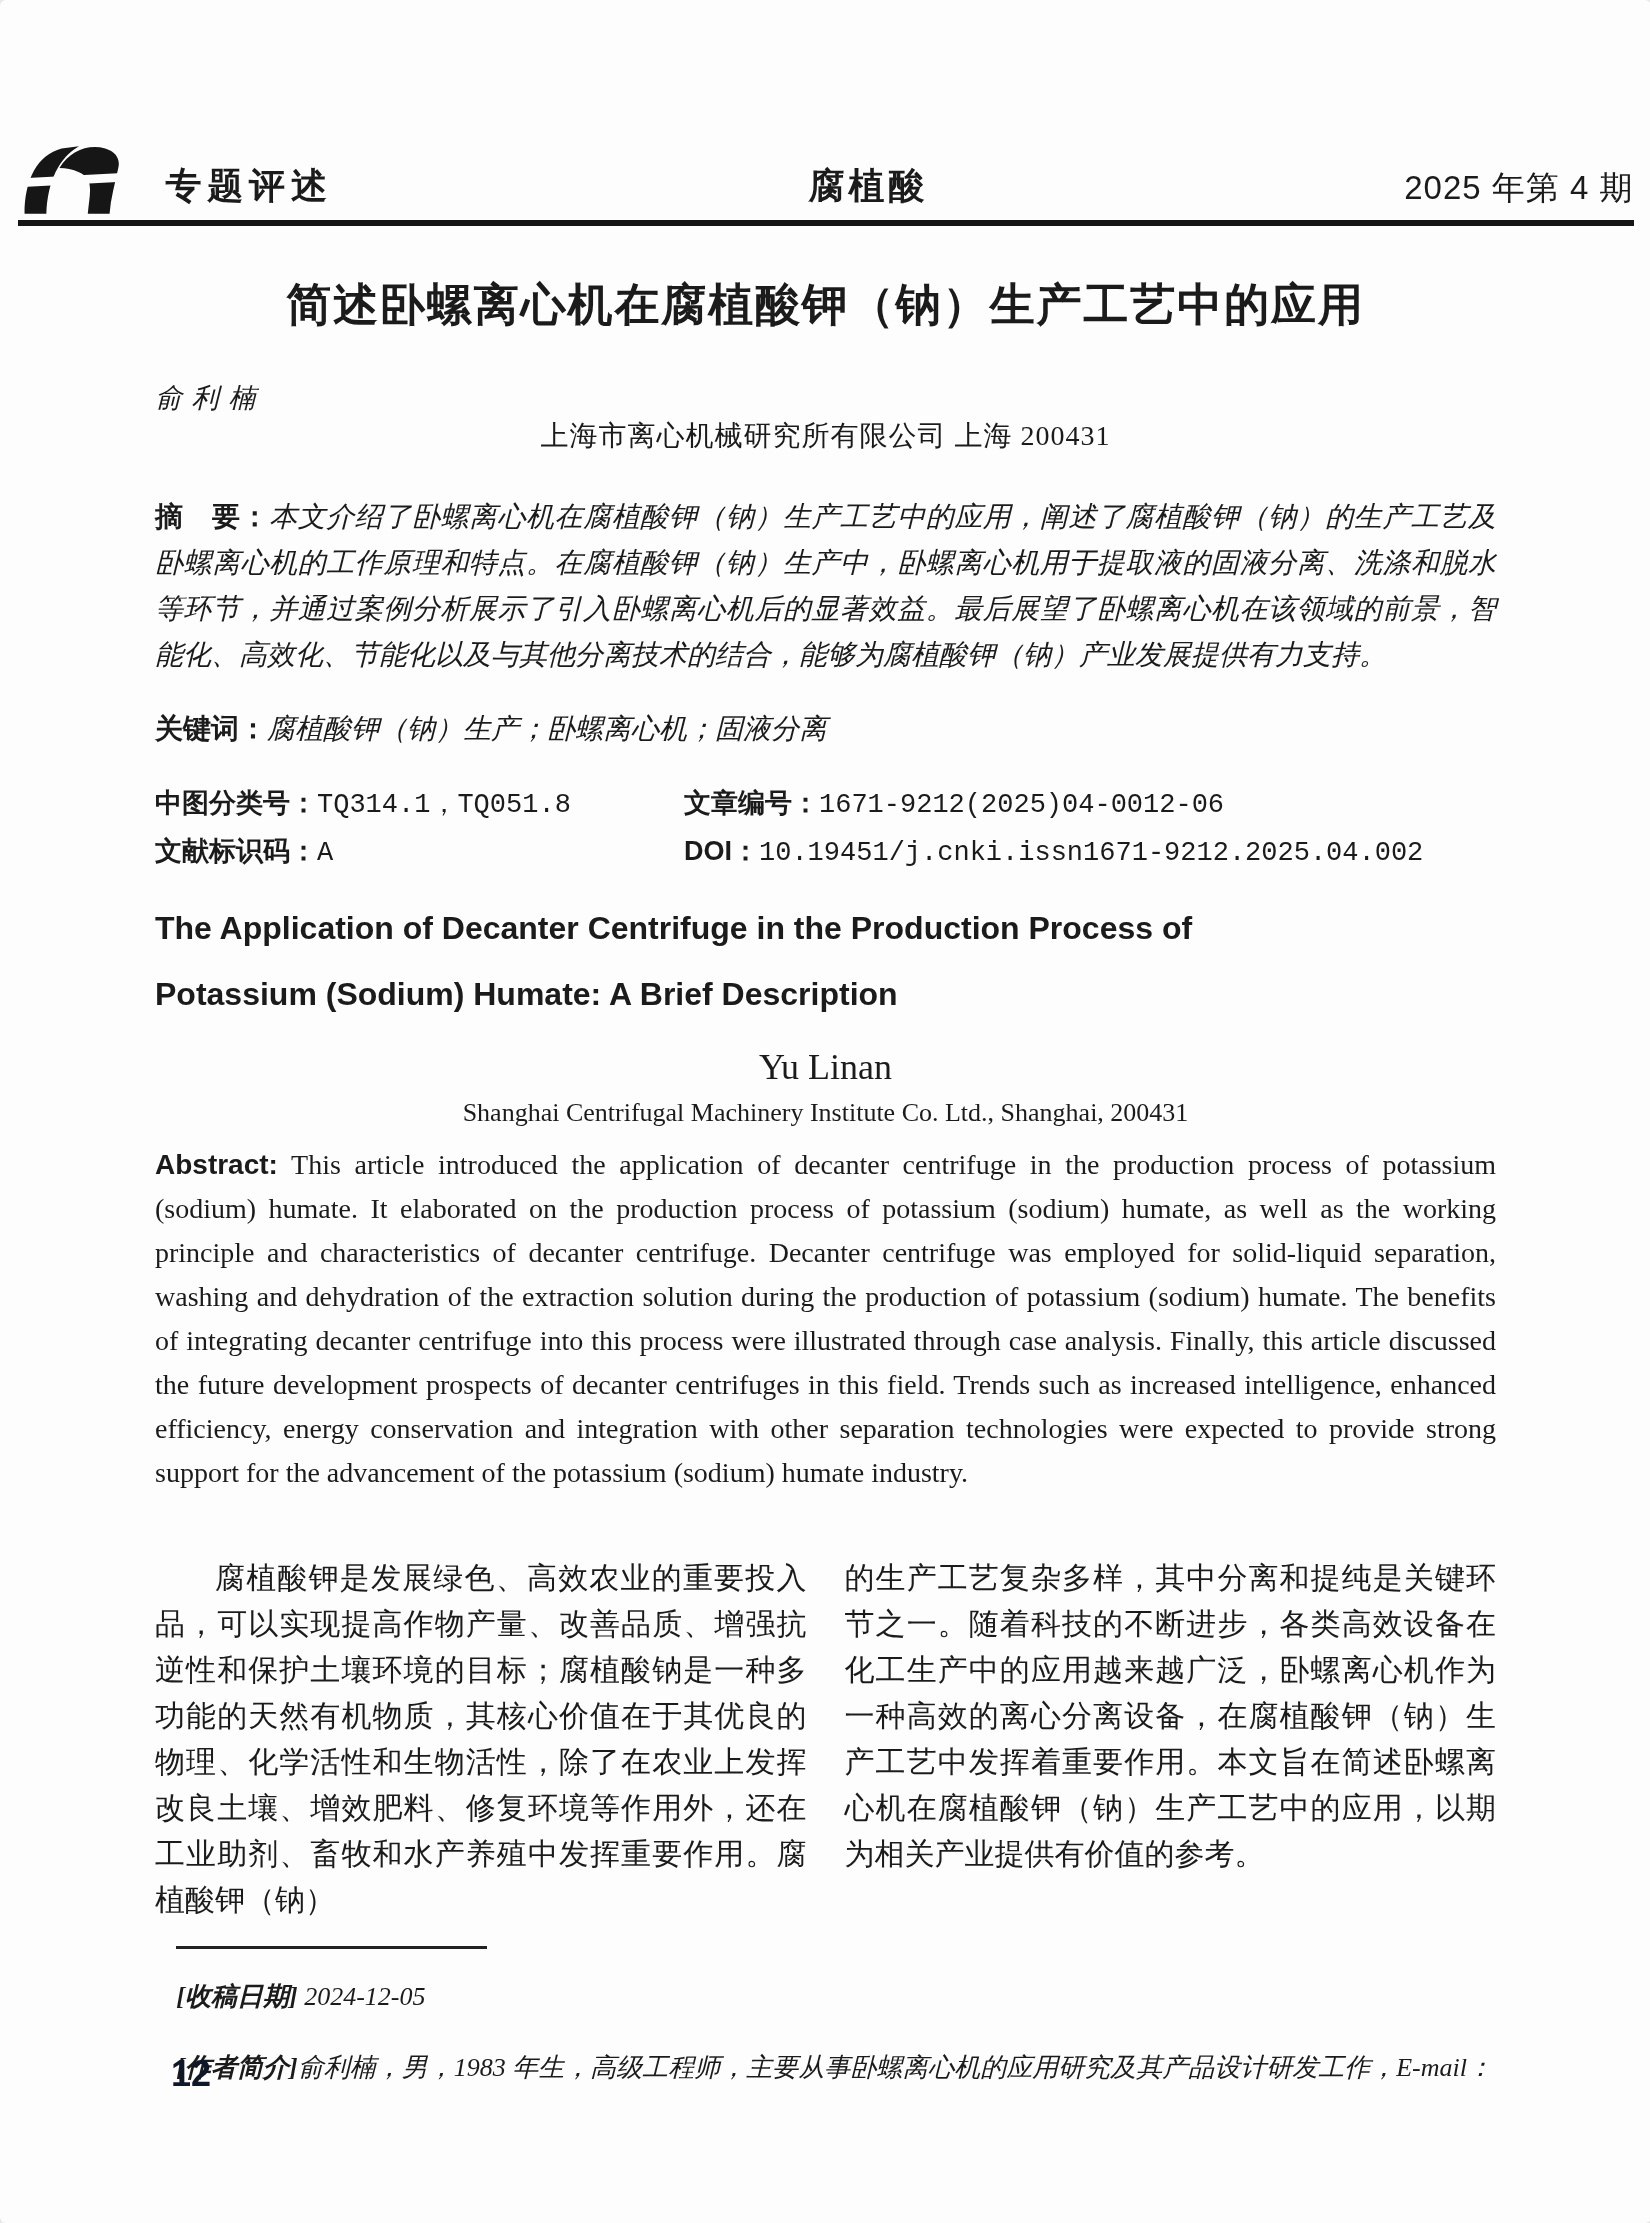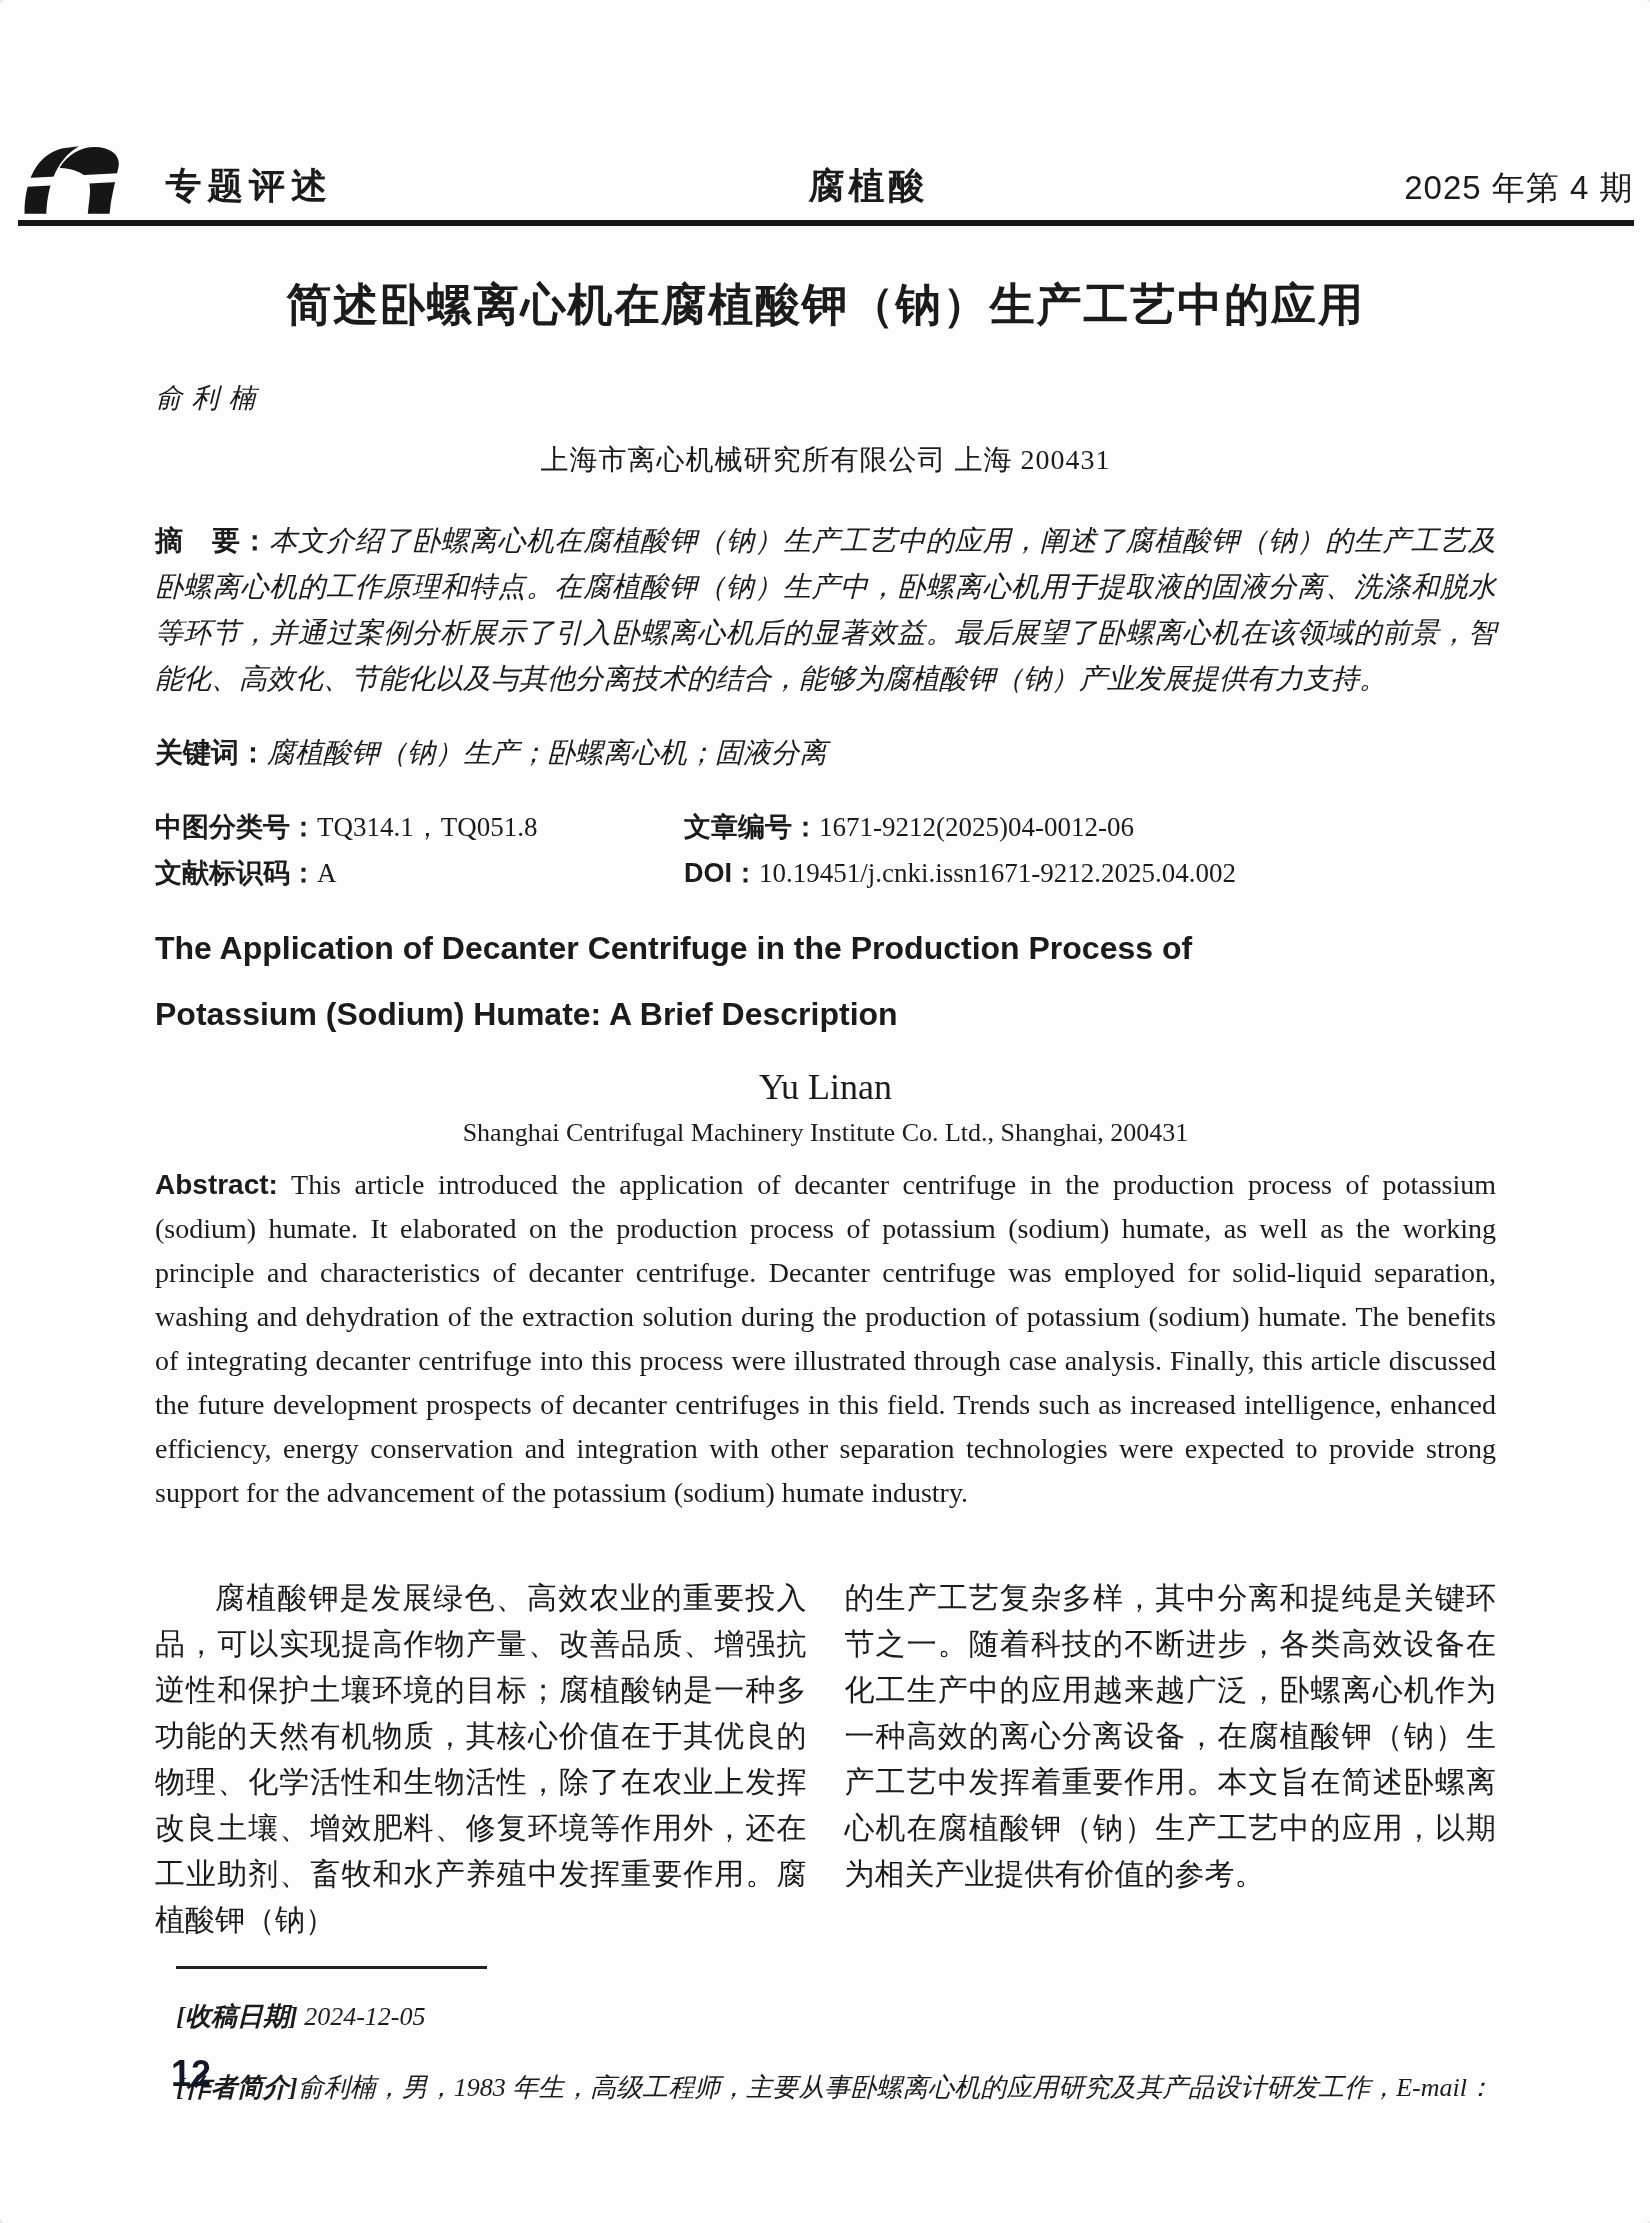--- a/index.html
+++ b/index.html
@@ -50,40 +50,40 @@
   .title-zh{
     margin-top:49px;text-align:center;
     font-family:"Liberation Sans","DejaVu Sans",sans-serif;
     font-weight:bold;font-size:45px;letter-spacing:1.9px;
   }
   .author-zh{
     margin-top:45px;
     font-style:italic;font-size:27px;letter-spacing:9.7px;
   }
   .affil-zh{
-    margin-top:25px;text-align:center;
+    margin-top:1px;text-align:center;
     font-size:28px;letter-spacing:1px;
   }
 
   
   .abs-zh{
     margin-top:39px;
     font-size:28px;line-height:46px;
     text-align:justify;
     font-style:italic;
   }
   .lbl{
     font-family:"Liberation Sans","DejaVu Sans",sans-serif;
     font-weight:bold;font-style:normal;
   }
   .kw-zh{font-size:28px;line-height:46px;font-style:italic;margin-top:1px;}
 
   .meta{margin-top:3.9px;}
   .meta-row{display:grid;grid-template-columns:529px 1fr;line-height:46px;font-size:27px;}
-  .meta-val{font-family:Liberation Serif, serif;text-align:right;}
+  .meta-val{font-family:Liberation Mono, monospace;text-align:right;}
 
   
   .title-en{
     margin-top:19.4px;
     font-family:"Liberation Sans","DejaVu Sans",sans-serif;
     font-size:32px;line-height:66px;font-weight:bold;
   }
   .author-en{margin-top:21px;text-align:center;font-size:36px;line-height:39px;}
   .affil-en{margin-top:5.8px;text-align:center;font-size:26px;line-height:39px;}
 

